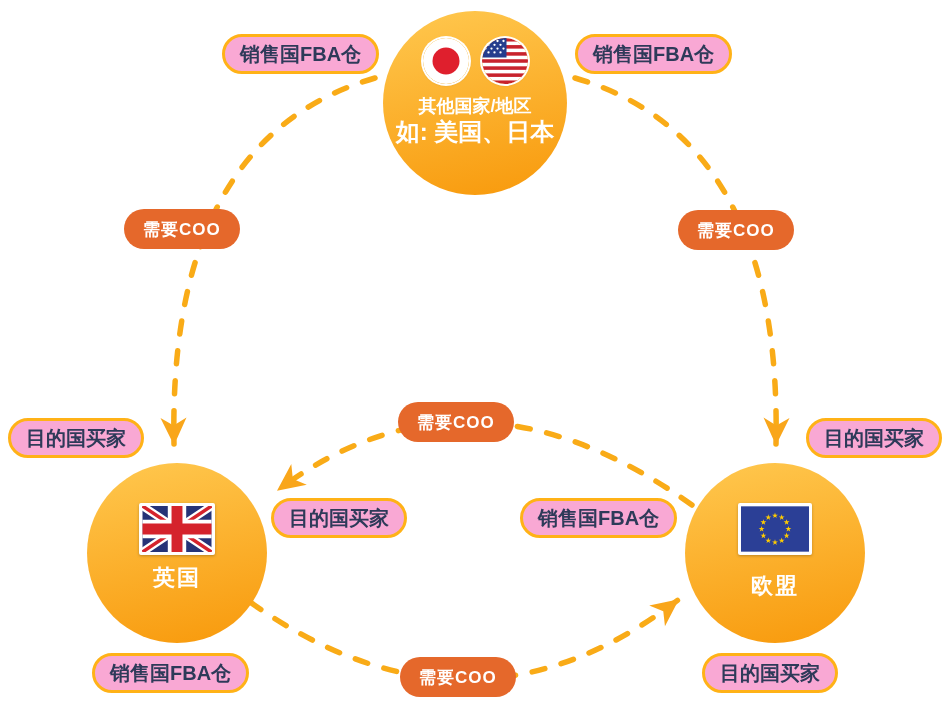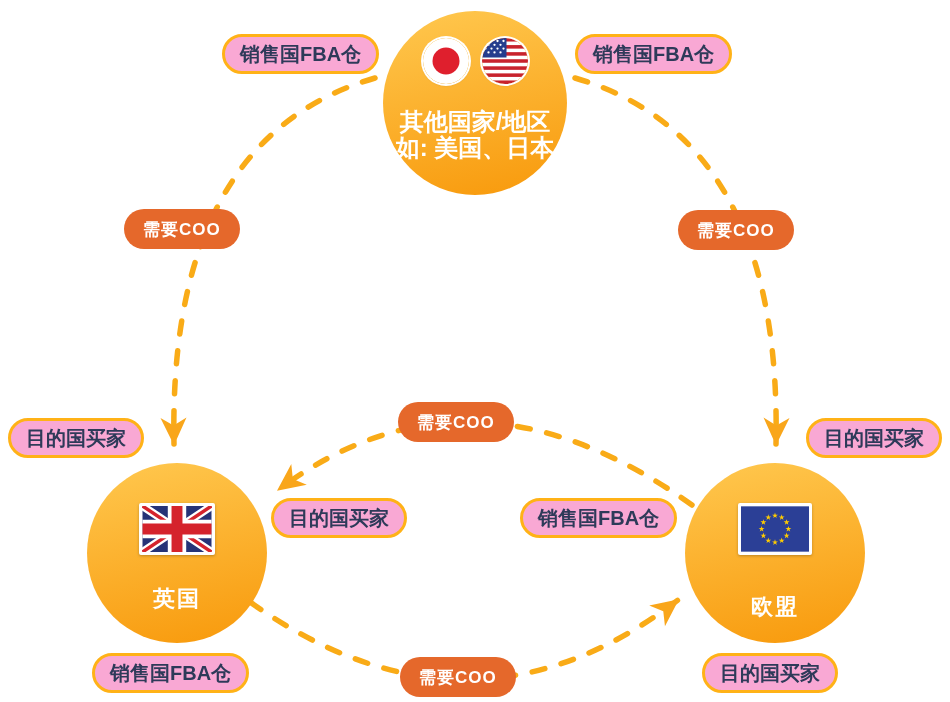--- a/index.html
+++ b/index.html
@@ -14,27 +14,27 @@
   }
   html,body{margin:0;padding:0;background:#fff;}
   body{font-family:"Liberation Sans","DejaVu Sans",sans-serif;}
   .stage{position:relative;width:950px;height:702px;background:#fff;overflow:hidden;}
   .arrows{position:absolute;left:0;top:0;z-index:1;}
   .node{position:absolute;border-radius:50%;z-index:2;
         background:linear-gradient(168deg,var(--circle-grad-top) 0%,var(--circle-grad-bottom) 100%);
         display:flex;flex-direction:column;align-items:center;color:#fff;}
   .node-top{left:383px;top:11px;width:184px;height:184px;padding-top:0;}
   .node-top .flags{display:flex;gap:13px;margin-top:27px;align-items:center;}
-  .node-top .t1{margin-top:25px;font-size:24px;font-weight:bold;line-height:26px;white-space:nowrap;}
+  .node-top .t1{margin-top:9px;font-size:18px;font-weight:bold;line-height:26px;white-space:nowrap;}
   .node-top .t2{font-size:24px;font-weight:bold;line-height:26px;white-space:nowrap;}
   .node-uk{left:87px;top:463px;width:180px;height:180px;}
   .node-eu{left:685px;top:463px;width:180px;height:180px;gap:8px;}
   .flag-rect{margin-top:40px;background:#fff;padding:3px;border-radius:2px;
              box-shadow:0 1px 3px rgba(0,0,0,.25);line-height:0;}
-  .node-label{margin-top:29px;font-size:22px;font-weight:bold;letter-spacing:2px;}
+  .node-label{margin-top:8px;font-size:22px;font-weight:bold;letter-spacing:2px;}
   .round-flag{border-radius:50%;box-shadow:0 0 0 2px #fff,0 1px 3px rgba(0,0,0,.2);}
   .pill{position:absolute;z-index:3;display:inline-flex;align-items:center;justify-content:center;
         height:34px;padding:0 15px;background:#f9a8d4;border:3px solid var(--pill-border);
         border-radius:22px;color:var(--pill-text);font-size:20px;font-weight:bold;white-space:nowrap;}
   .coo{position:absolute;z-index:3;display:inline-flex;align-items:center;justify-content:center;
        height:40px;padding:0 19px;background:var(--badge-bg);border-radius:21px;
        color:var(--badge-text);font-size:17px;font-weight:bold;white-space:nowrap;letter-spacing:1px;}
 </style>
 </head>
 <body>

